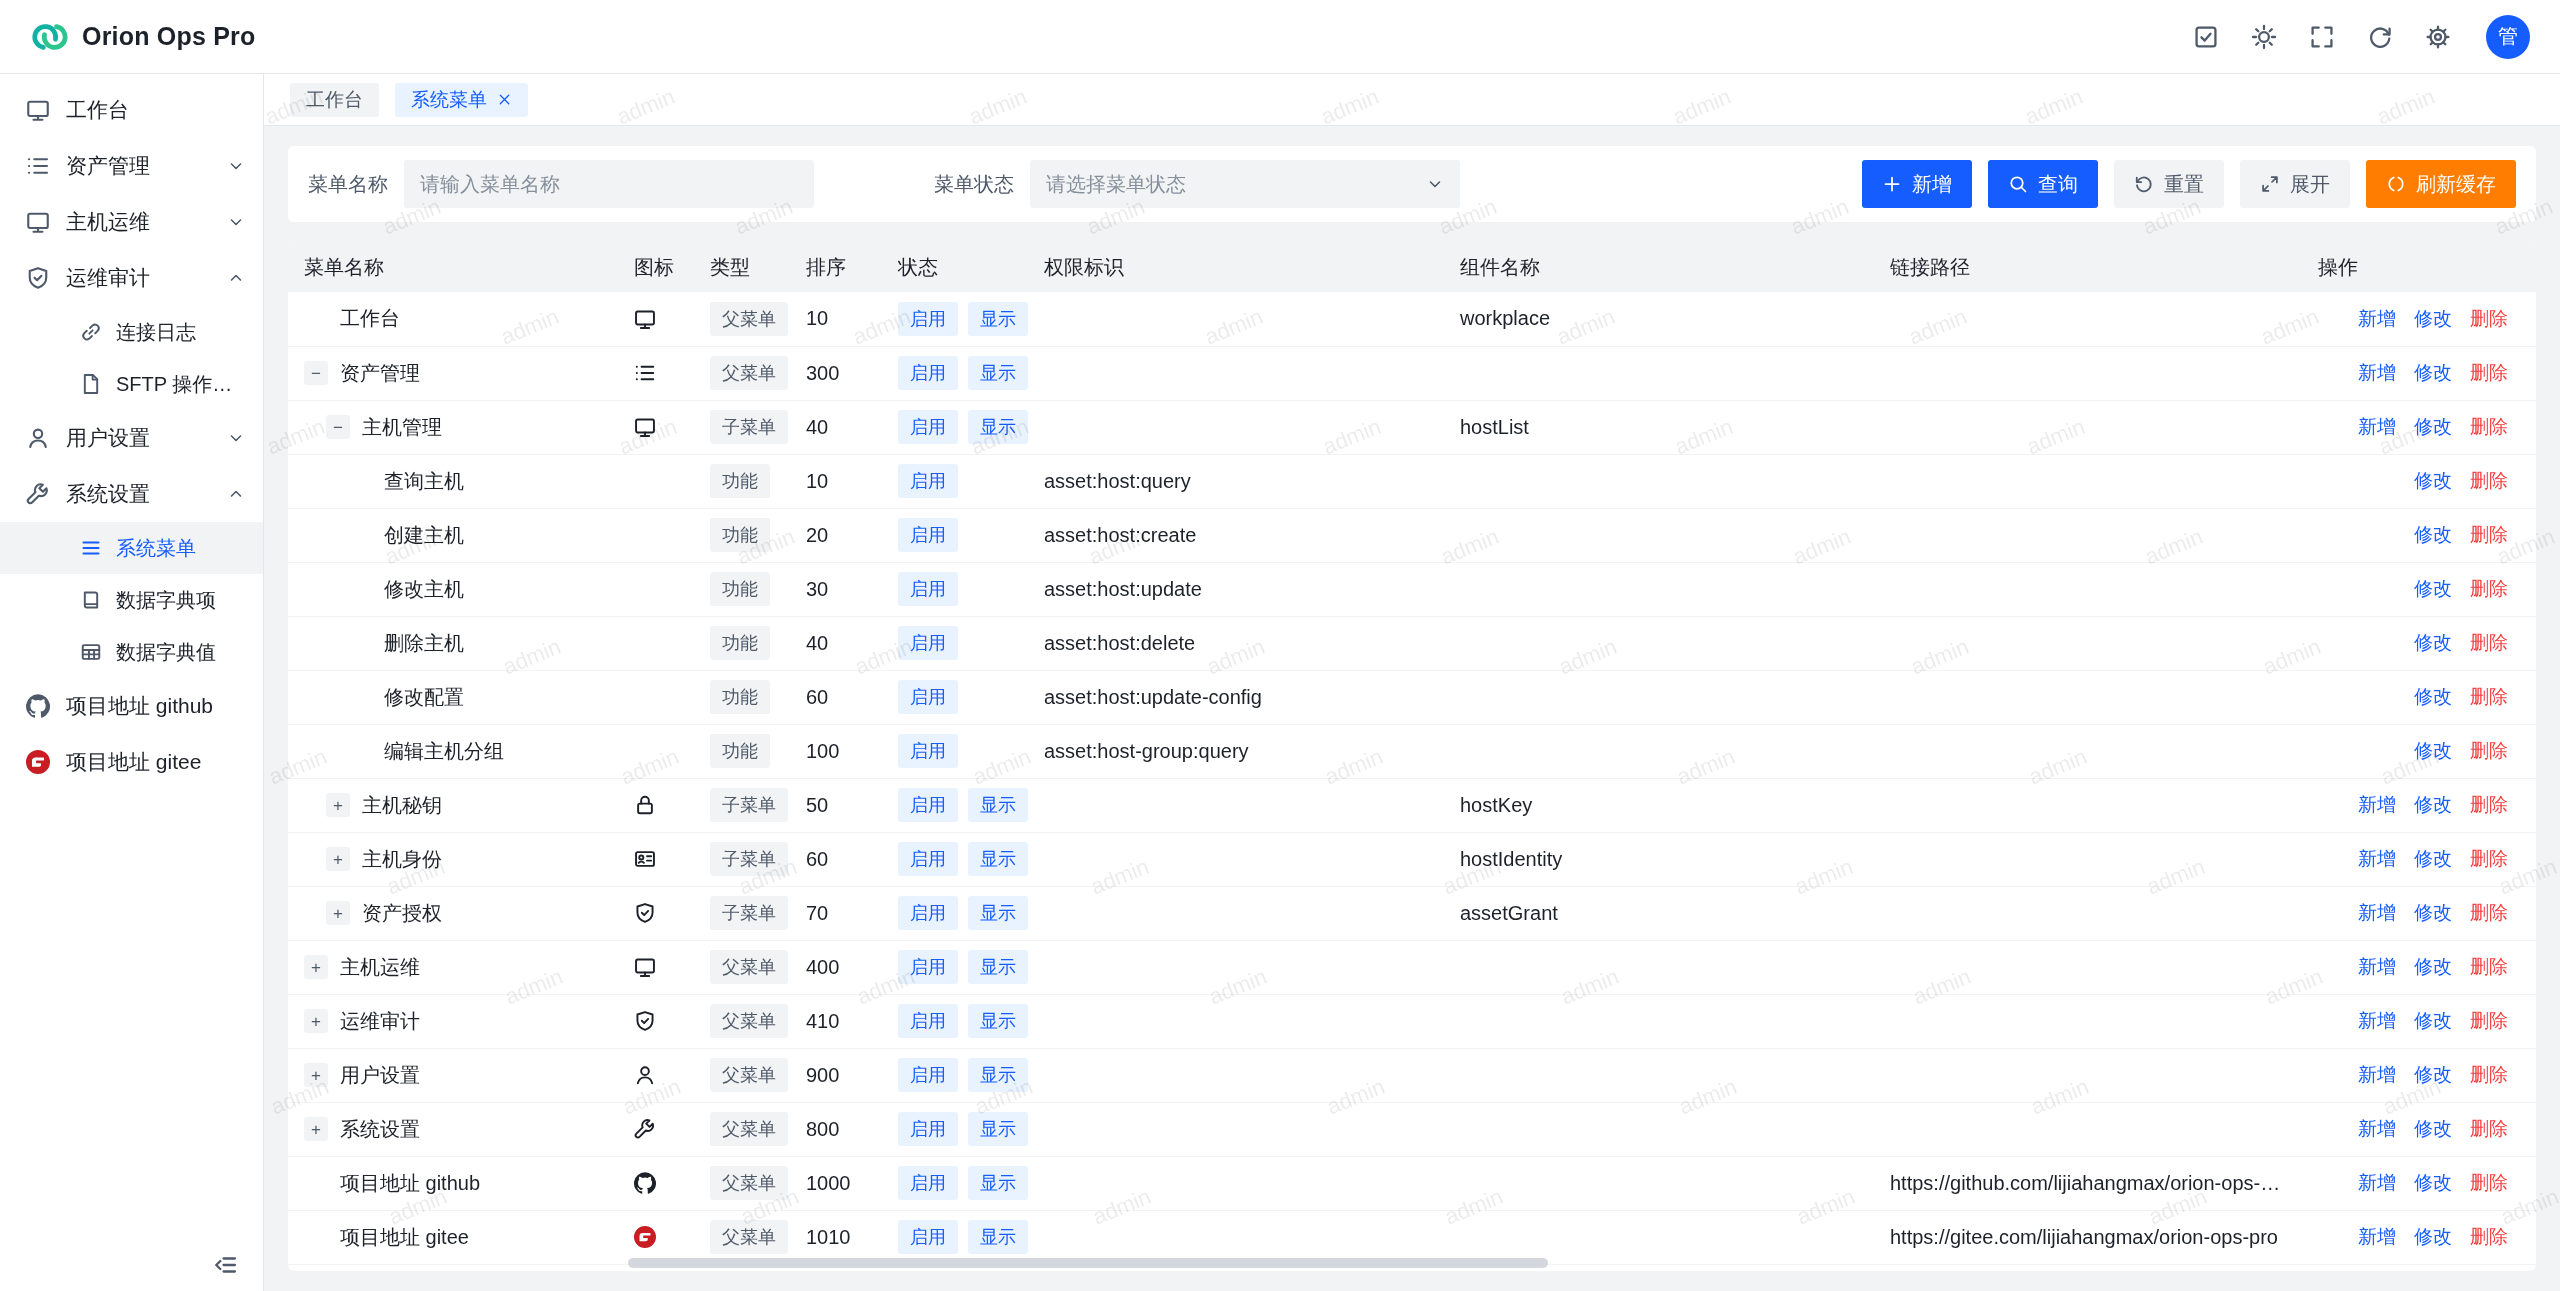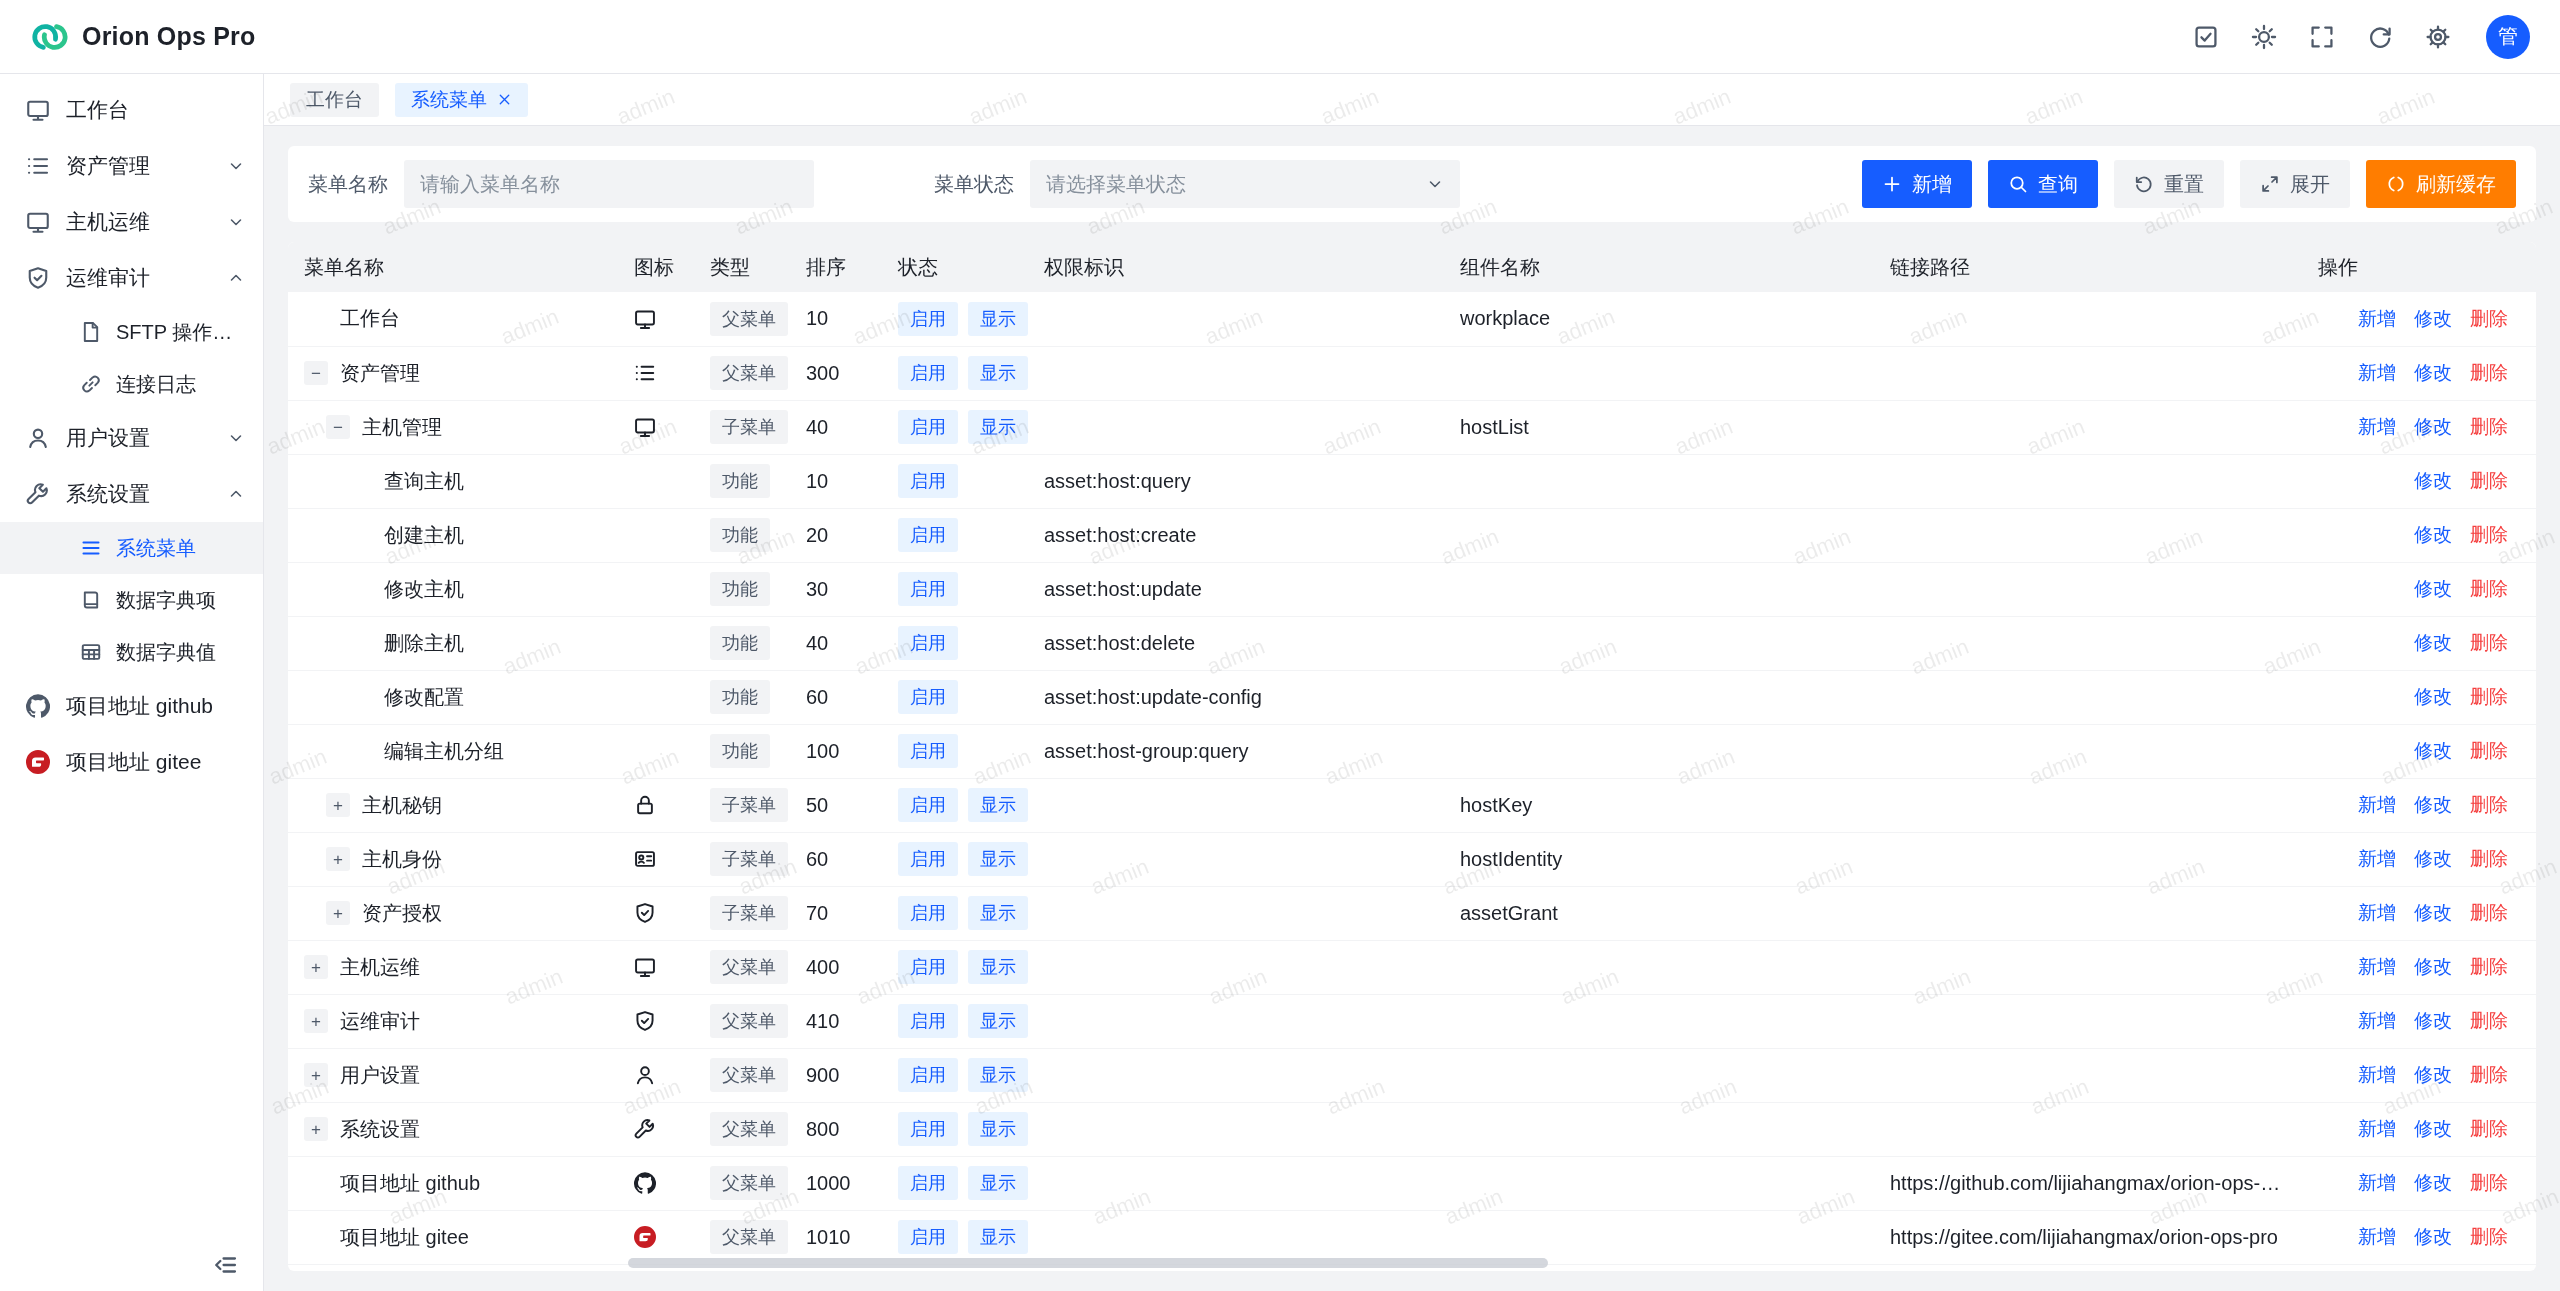--- a/index.html
+++ b/index.html
@@ -214,33 +214,33 @@
             <span class="lbl">运维审计</span>
             <span class="chev">
               <svg class="icn" viewBox="0 0 16 16" fill="none" stroke="currentColor" stroke-width="1.4" stroke-linecap="round" stroke-linejoin="round">
                 <path d="M4 9.8l4-4 4 4"></path>
               </svg>
             </span>
           </div>
           <div class="side-item child">
             <span class="s-icn">
               <svg class="icn" viewBox="0 0 16 16" fill="none" stroke="currentColor" stroke-width="1.4" stroke-linecap="round" stroke-linejoin="round">
+                <path d="M6.8 9.2l2.4-2.4M4.9 7.1L3 9a2.7 2.7 0 0 0 3.8 3.8l1.9-1.9M11.1 8.9L13 7a2.7 2.7 0 0 0-3.8-3.8L7.3 5.1"></path>
+              </svg>
+            </span>
+            <span class="lbl">连接日志</span>
+          </div>
+          <div class="side-item child">
+            <span class="s-icn">
+              <svg class="icn" viewBox="0 0 16 16" fill="none" stroke="currentColor" stroke-width="1.4" stroke-linecap="round" stroke-linejoin="round">
                 <path d="M3.5 1.5h6L12.5 4.5v10h-9z"></path>
                 <path d="M9.2 1.5V4.8h3.3"></path>
               </svg>
             </span>
             <span class="lbl">SFTP 操作日志</span>
-          </div>
-          <div class="side-item child">
-            <span class="s-icn">
-              <svg class="icn" viewBox="0 0 16 16" fill="none" stroke="currentColor" stroke-width="1.4" stroke-linecap="round" stroke-linejoin="round">
-                <path d="M6.8 9.2l2.4-2.4M4.9 7.1L3 9a2.7 2.7 0 0 0 3.8 3.8l1.9-1.9M11.1 8.9L13 7a2.7 2.7 0 0 0-3.8-3.8L7.3 5.1"></path>
-              </svg>
-            </span>
-            <span class="lbl">连接日志</span>
           </div>
           <div class="side-item">
             <span class="s-icn">
               <svg class="icn" viewBox="0 0 16 16" fill="none" stroke="currentColor" stroke-width="1.4" stroke-linecap="round" stroke-linejoin="round">
                 <circle cx="8" cy="5.2" r="2.8"></circle>
                 <path d="M2.8 14c.6-2.9 2.6-4.3 5.2-4.3s4.6 1.4 5.2 4.3"></path>
               </svg>
             </span>
             <span class="lbl">用户设置</span>
             <span class="chev">

